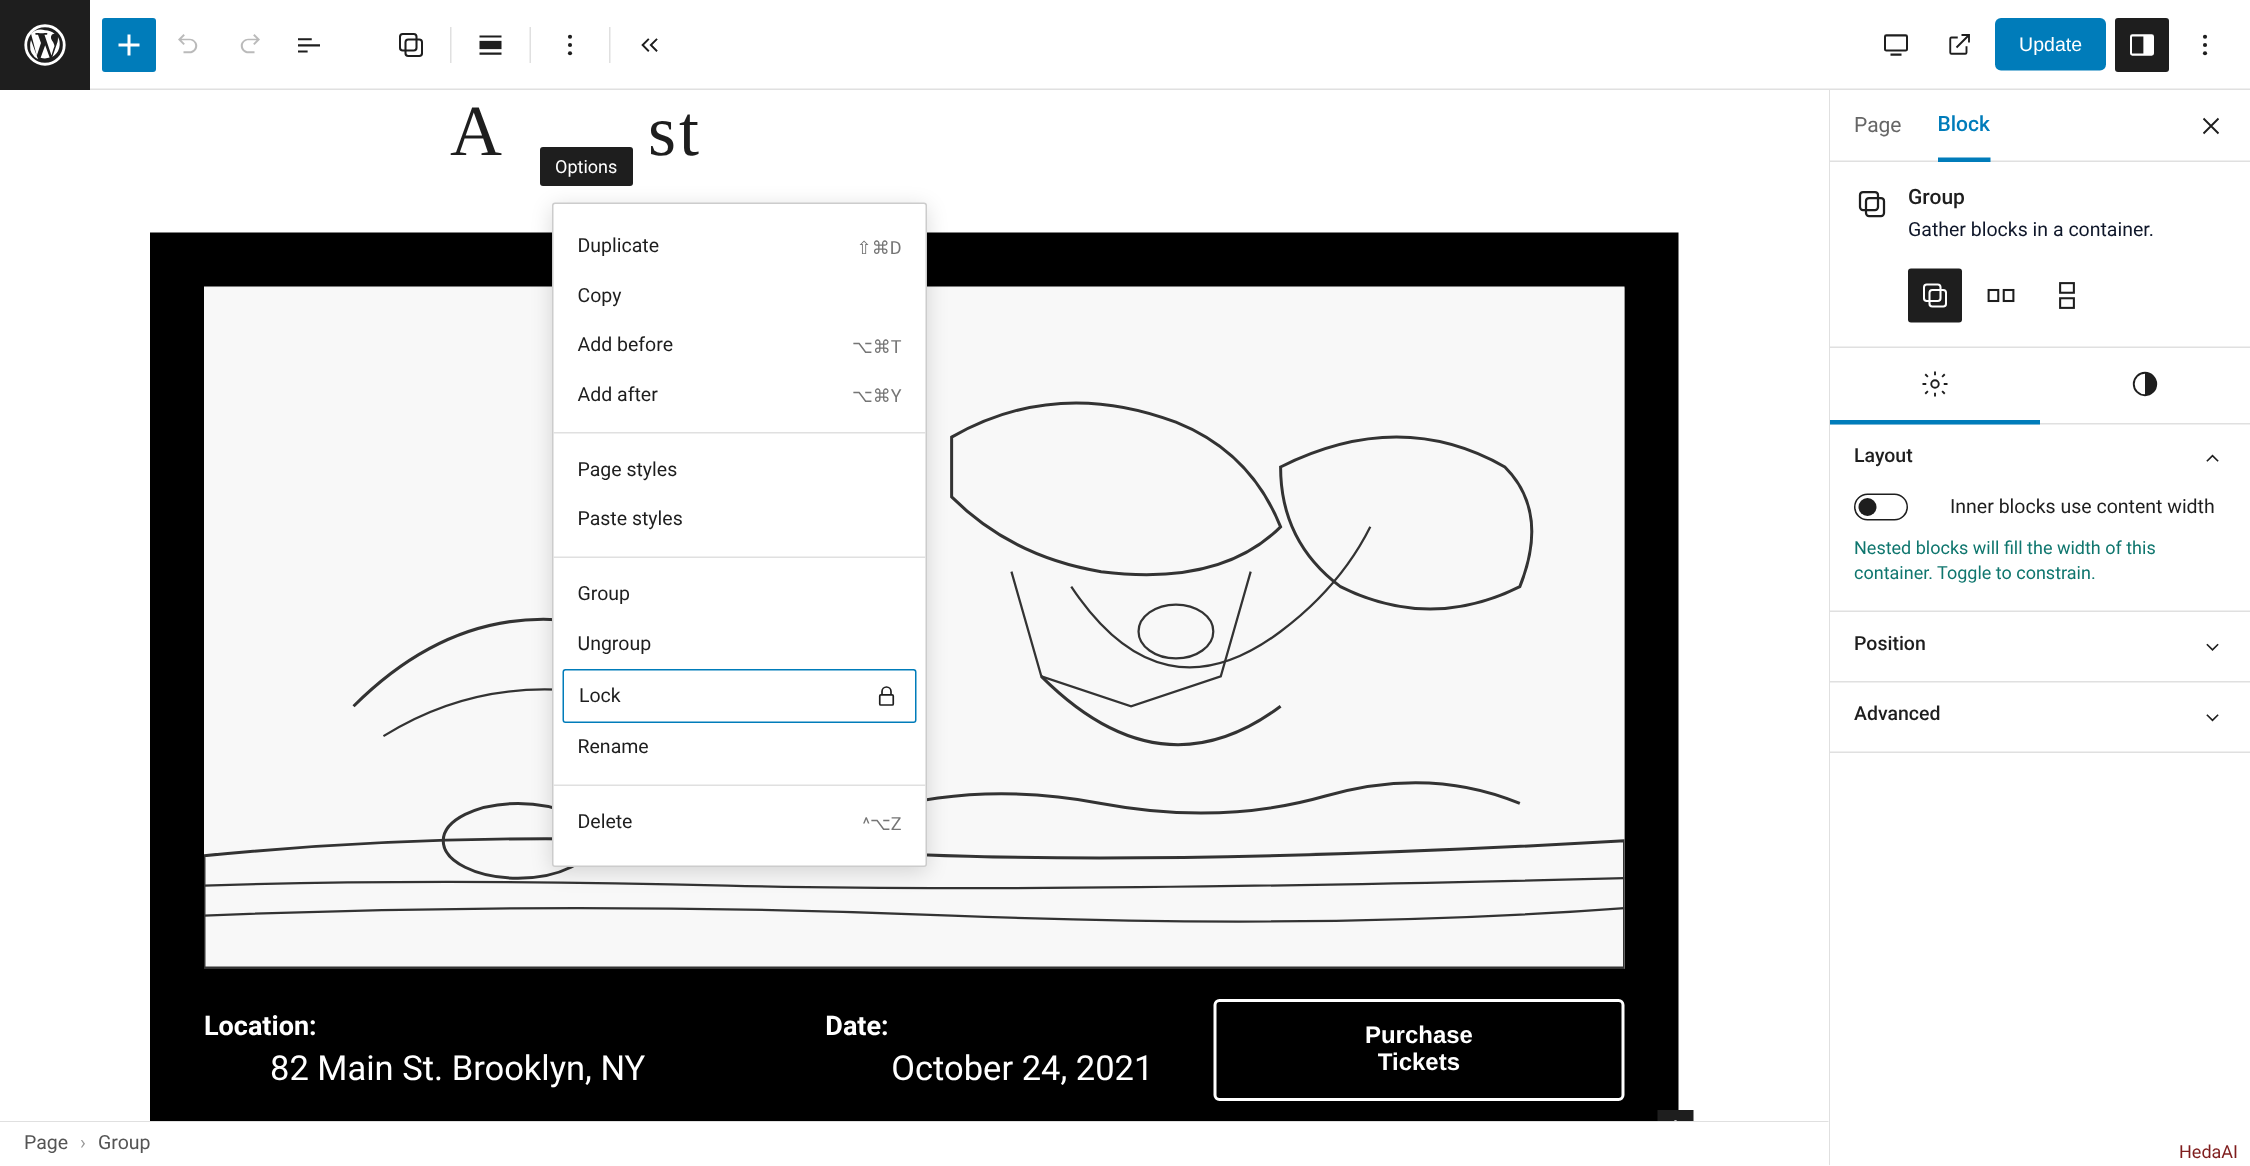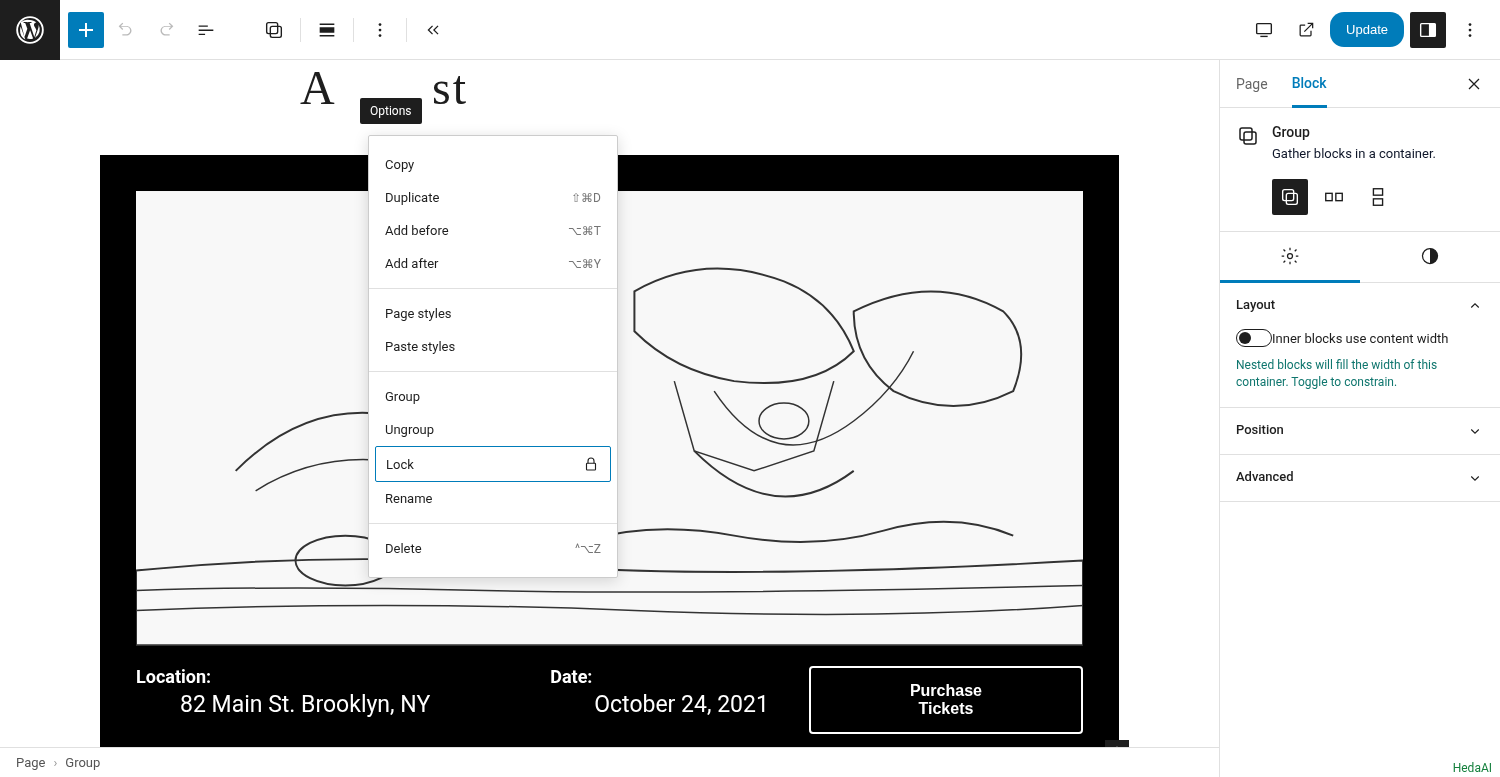--- a/index.html
+++ b/index.html
@@ -6,29 +6,29 @@
     body { font-family: -apple-system, BlinkMacSystemFont, "Segoe UI", Roboto, sans-serif; font-size: 13px; color: #1e1e1e; background: #fff; overflow: hidden; }
     .app { display: flex; flex-direction: column; height: 777px; width: 1500px; }
     .topbar { height: 60px; display: flex; align-items: center; border-bottom: 1px solid #e0e0e0; background: #fff; }
     .wp-logo { width: 60px; height: 60px; background: #1e1e1e; display: flex; align-items: center; justify-content: center; }
     .toolbar-left { display: flex; align-items: center; padding: 0 8px; gap: 4px; }
     .tool-btn { width: 36px; height: 36px; display: flex; align-items: center; justify-content: center; border: none; background: transparent; border-radius: 2px; cursor: pointer; }
     .tool-btn.add { background: #007cba; color: #fff; border-radius: 2px; }
     .tool-btn.disabled { opacity: 0.3; cursor: default; }
     .tool-sep { width: 1px; height: 24px; background: #e0e0e0; margin: 0 4px; }
     .toolbar-right { margin-left: auto; display: flex; align-items: center; padding: 0 12px; gap: 6px; }
-    .update-btn { background: #007cba; color: #fff; padding: 10px 16px; border-radius: 14px; font-size: 13px; border: none; cursor: pointer; }
+    .update-btn { background: #007cba; color: #fff; padding: 10px 16px; border-radius: 4px; font-size: 13px; border: none; cursor: pointer; }
     .sidebar-toggle { background: #1e1e1e; color: #fff !important; }
     .main-row { flex: 1; display: flex; overflow: hidden; position: relative; }
     .canvas-wrap { flex: 1; overflow: auto; position: relative; background: #fff; }
     .canvas-inner { padding: 0 100px 40px; }
     .title-text { font-family: Georgia, serif; font-size: 48px; letter-spacing: 2px; margin-left: 200px; }
     .hero-block { margin-top: 40px; background: #000; padding: 36px 36px 20px; position: relative; }
     .hero-image { width: 100%; height: 455px; background: #f4f4f4; display: flex; align-items: center; justify-content: center; }
-    .hero-details { display: flex; align-items: flex-start; color: #fff; padding: 20px 0 0; gap: 40px; }
+    .hero-details { display: flex; align-items: center; color: #fff; padding: 20px 0 0; gap: 40px; }
     .detail-col { flex: 0 0 auto; }
     .detail-label { font-weight: 700; font-size: 18px; }
     .detail-value { font-size: 23px; margin-top: 4px; margin-left: 44px; }
     .tickets-btn { margin-left: auto; border: 2px solid #fff; color: #fff; background: transparent; padding: 14px 90px; font-weight: 700; font-size: 16px; border-radius: 4px; }
     .add-block-corner { position: absolute; right: -10px; bottom: -10px; width: 24px; height: 24px; background: #1e1e1e; color: #fff; display: flex; align-items: center; justify-content: center; font-size: 16px; }
     .options-tooltip { position: absolute; background: #1e1e1e; color: #fff; padding: 6px 10px; border-radius: 2px; font-size: 12px; left: 360px; top: 38px; z-index: 20; }
     .dropdown-menu { position: absolute; left: 368px; top: 75px; width: 250px; background: #fff; border: 1px solid #ccc; border-radius: 2px; box-shadow: 0 3px 15px rgba(0,0,0,0.15); z-index: 15; padding: 8px 0; }
     .menu-group { padding: 4px 0; }
     .menu-item { display: flex; align-items: center; justify-content: space-between; padding: 9px 16px; cursor: pointer; font-size: 13px; }
     .menu-item.focused { border: 1.5px solid #007cba; border-radius: 2px; margin: 0 6px; padding: 8px 10px; }
@@ -44,27 +44,27 @@
     .block-desc { color: #0f172a; margin-top: 6px; font-size: 13px; }
     .variation-row { display: flex; gap: 8px; margin-top: 18px; padding-left: 36px; }
     .var-btn { width: 36px; height: 36px; display: flex; align-items: center; justify-content: center; border: none; background: transparent; border-radius: 2px; cursor: pointer; }
     .var-btn.active { background: #1e1e1e; color: #fff; }
     .settings-tabs { display: flex; border-bottom: 1px solid #e0e0e0; }
     .st-tab { flex: 1; padding: 14px; display: flex; justify-content: center; cursor: pointer; }
     .st-tab.active { border-bottom: 3px solid #007cba; margin-bottom: -1px; }
     .panel { border-bottom: 1px solid #e0e0e0; }
     .panel-head { display: flex; justify-content: space-between; align-items: flex-start; padding: 14px 16px; cursor: pointer; font-weight: 500; font-size: 13px; }
     .panel-body { padding: 0 16px 16px; }
-    .toggle-row { display: flex; align-items: center; gap: 0; }
+    .toggle-row { display: flex; align-items: center; gap: 28px; }
     .toggle { width: 36px; height: 18px; border: 1px solid #1e1e1e; border-radius: 10px; position: relative; cursor: pointer; }
     .toggle-knob { width: 12px; height: 12px; background: #1e1e1e; border-radius: 50%; position: absolute; top: 2px; left: 2px; }
     .help-text { color: #0f766e; font-size: 12px; margin-top: 10px; line-height: 1.4; }
     .breadcrumb { height: 30px; border-top: 1px solid #e0e0e0; display: flex; align-items: center; padding: 0 16px; gap: 8px; font-size: 13px; color: #555; position: absolute; bottom: 0; left: 0; right: 281px; background: #fff; }
     .chev-sep { color: #999; }
-    .watermark { position: absolute; right: 8px; bottom: 2px; color: #15803d; font-size: 12px; }
+    .watermark { position: absolute; right: 8px; bottom: 2px; color: #7f1d1d; font-size: 12px; }
     svg { display: block; }
   </style>
 </head>
 <body>
 
 <div class="app">
   <div class="topbar">
     <div class="wp-logo">
       <svg width="28" height="28" viewBox="0 0 24 24" fill="#fff">
           <circle cx="12" cy="12" r="11" fill="none" stroke="#fff" stroke-width="1.6"></circle>
@@ -191,25 +191,25 @@
           </div>
         </div>
       </div>
     </div>
 
     <div class="options-tooltip">Options</div>
 
     <div class="dropdown-menu">
       <div class="menu-group">
         <div class="menu-item">
-            <span>Copy</span>
-          </div>
-        <div class="menu-item">
             <span>Duplicate</span>
             <span class="menu-shortcut">⇧⌘D</span>
+          </div>
+        <div class="menu-item">
+            <span>Copy</span>
           </div>
         <div class="menu-item">
             <span>Add before</span>
             <span class="menu-shortcut">⌥⌘T</span>
           </div>
         <div class="menu-item">
             <span>Add after</span>
             <span class="menu-shortcut">⌥⌘Y</span>
           </div>
       </div>

